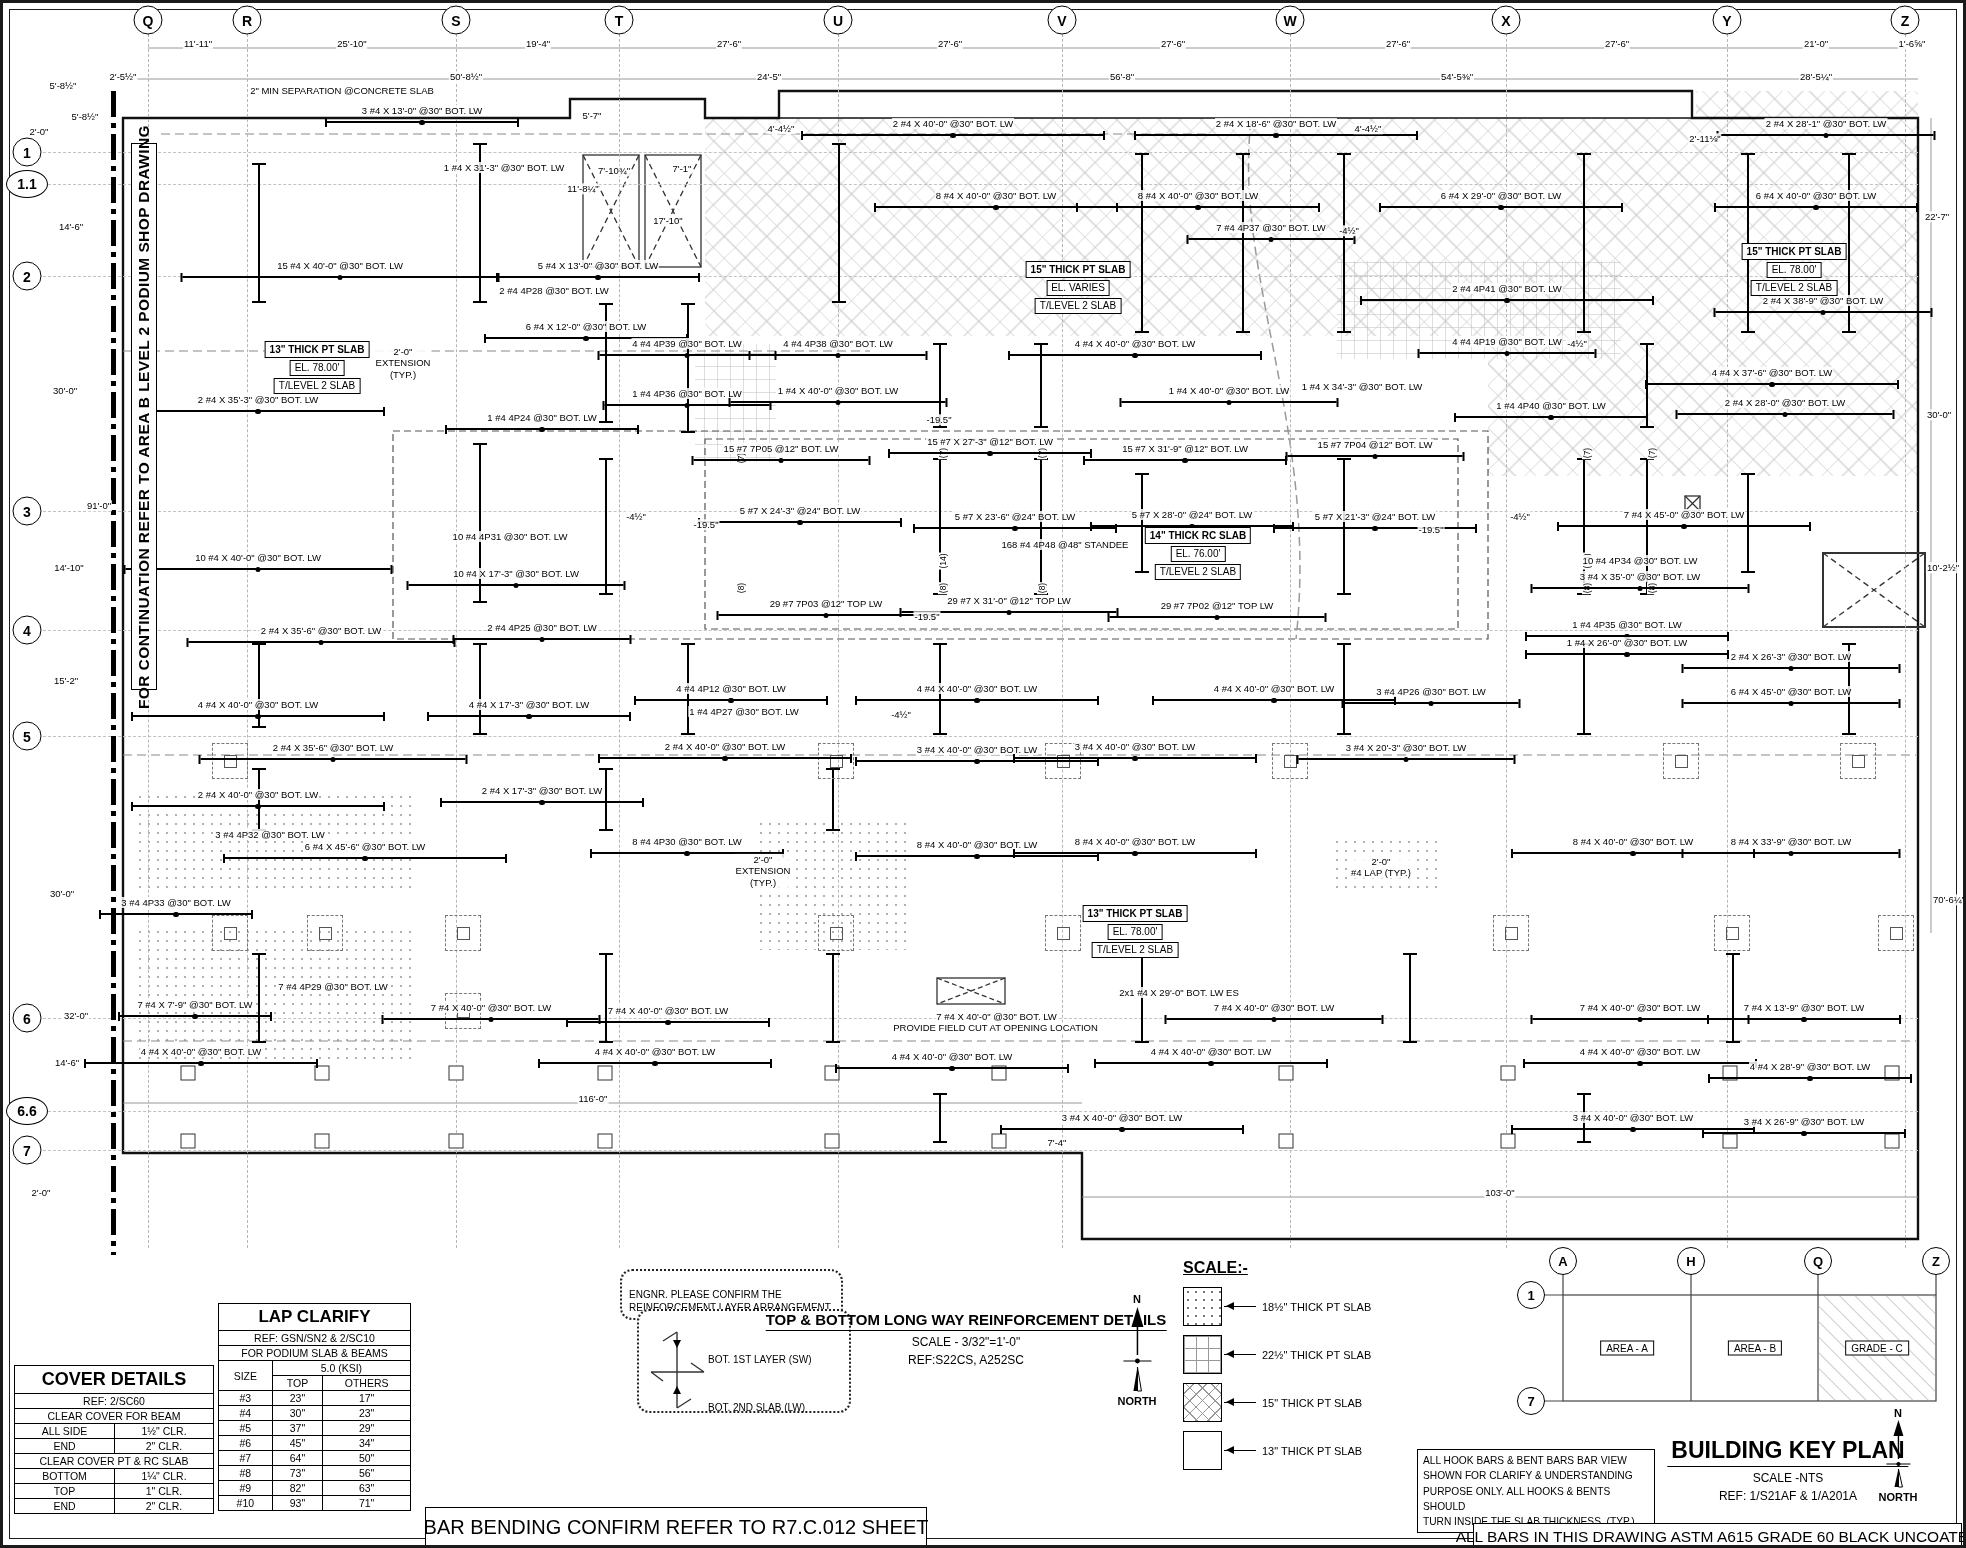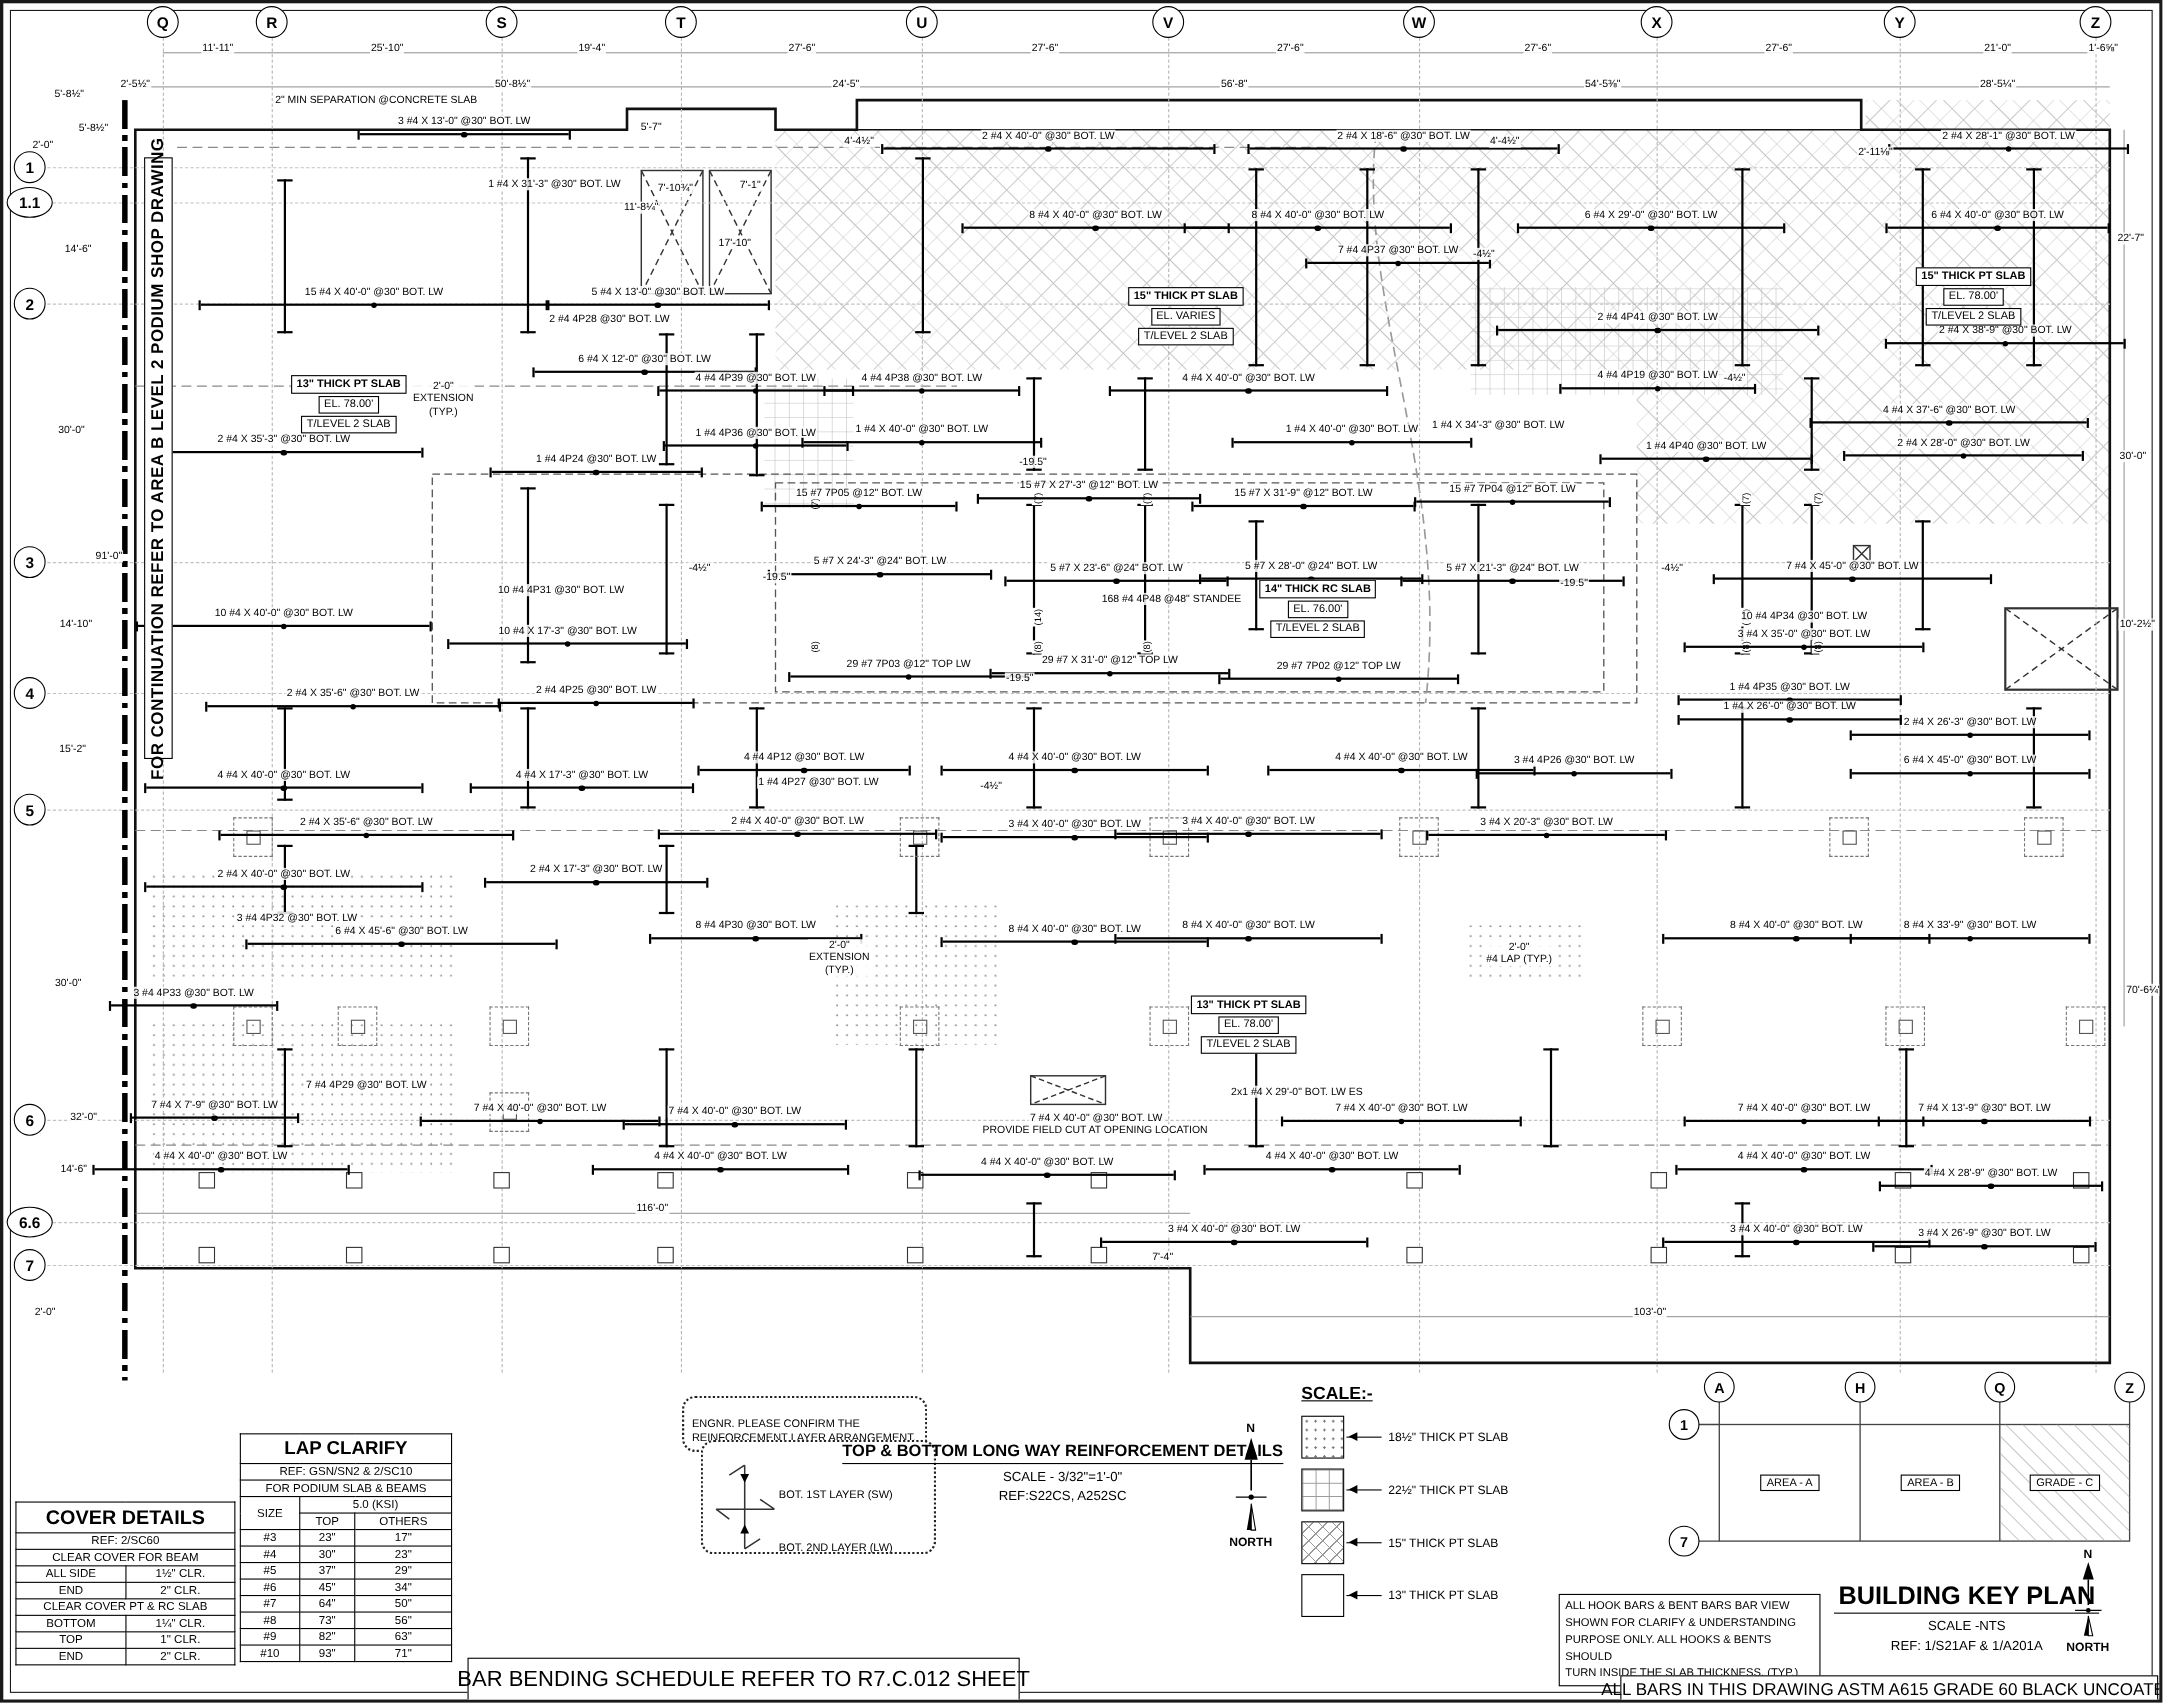--- a/index.html
+++ b/index.html
@@ -576,21 +576,21 @@
     <span>ENGNR. PLEASE CONFIRM THE
 REINFORCEMENT LAYER ARRANGEMENT.</span>
   </div>
   <div class="cloud" style="left:634px;top:1306px;width:196px;height:92px">
     <svg width="62" height="84" style="float:left">
       <path d="M31 4 V80 M5 44 H58 M17 13 L31 4 M45 35 L58 44 M17 53 L5 44 M45 71 L31 80" stroke="#333" fill="none" stroke-width="1.4"></path>
       <path d="M31 20 l-4 -8 h8 z" fill="#000"></path>
       <path d="M31 58 l-4 8 h8 z" fill="#000"></path>
     </svg>
     <div style="margin:12px 0 0 4px">BOT. 1ST LAYER (SW)</div>
-    <div style="margin:22px 0 0 4px">BOT. 2ND LAYER (LW)</div>
+    <div style="margin:22px 0 0 4px">BOT. 2ND SLAB (LW)</div>
   </div>
 
   <div class="tblock" style="left:963px;top:1308px">
     <div class="tb-sub">TOP &amp; BOTTOM LONG WAY REINFORCEMENT DETAILS</div>
     <div class="tb-s">SCALE - 3/32"=1'-0"</div>
     <div class="tb-s">REF:S22CS, A252SC</div>
   </div>
 
   <div class="north" style="left:1134px;top:1290px">
     <div>N</div>
@@ -658,15 +658,15 @@
       </svg>
       <div>NORTH</div>
     </div>
   </div>
 
   <div class="notebox" style="left:1414px;top:1446px;width:226px">ALL HOOK BARS &amp; BENT BARS BAR VIEW
 SHOWN FOR CLARIFY &amp; UNDERSTANDING
 PURPOSE ONLY. ALL HOOKS &amp; BENTS SHOULD
 TURN INSIDE THE SLAB THICKNESS.  (TYP.)</div>
   <div class="astm" style="left:1470px;top:1520px;width:487px;height:26px">ALL BARS IN THIS DRAWING ASTM A615 GRADE 60 BLACK UNCOATED</div>
-  <div class="barbend" style="left:422px;top:1504px;width:500px;height:38px">BAR BENDING SCHEDULE REFER TO R7.C.012 SHEET</div>
+  <div class="barbend" style="left:422px;top:1504px;width:500px;height:38px">BAR BENDING CONFIRM REFER TO R7.C.012 SHEET</div>
 
 </div>
 
 </body></html>

